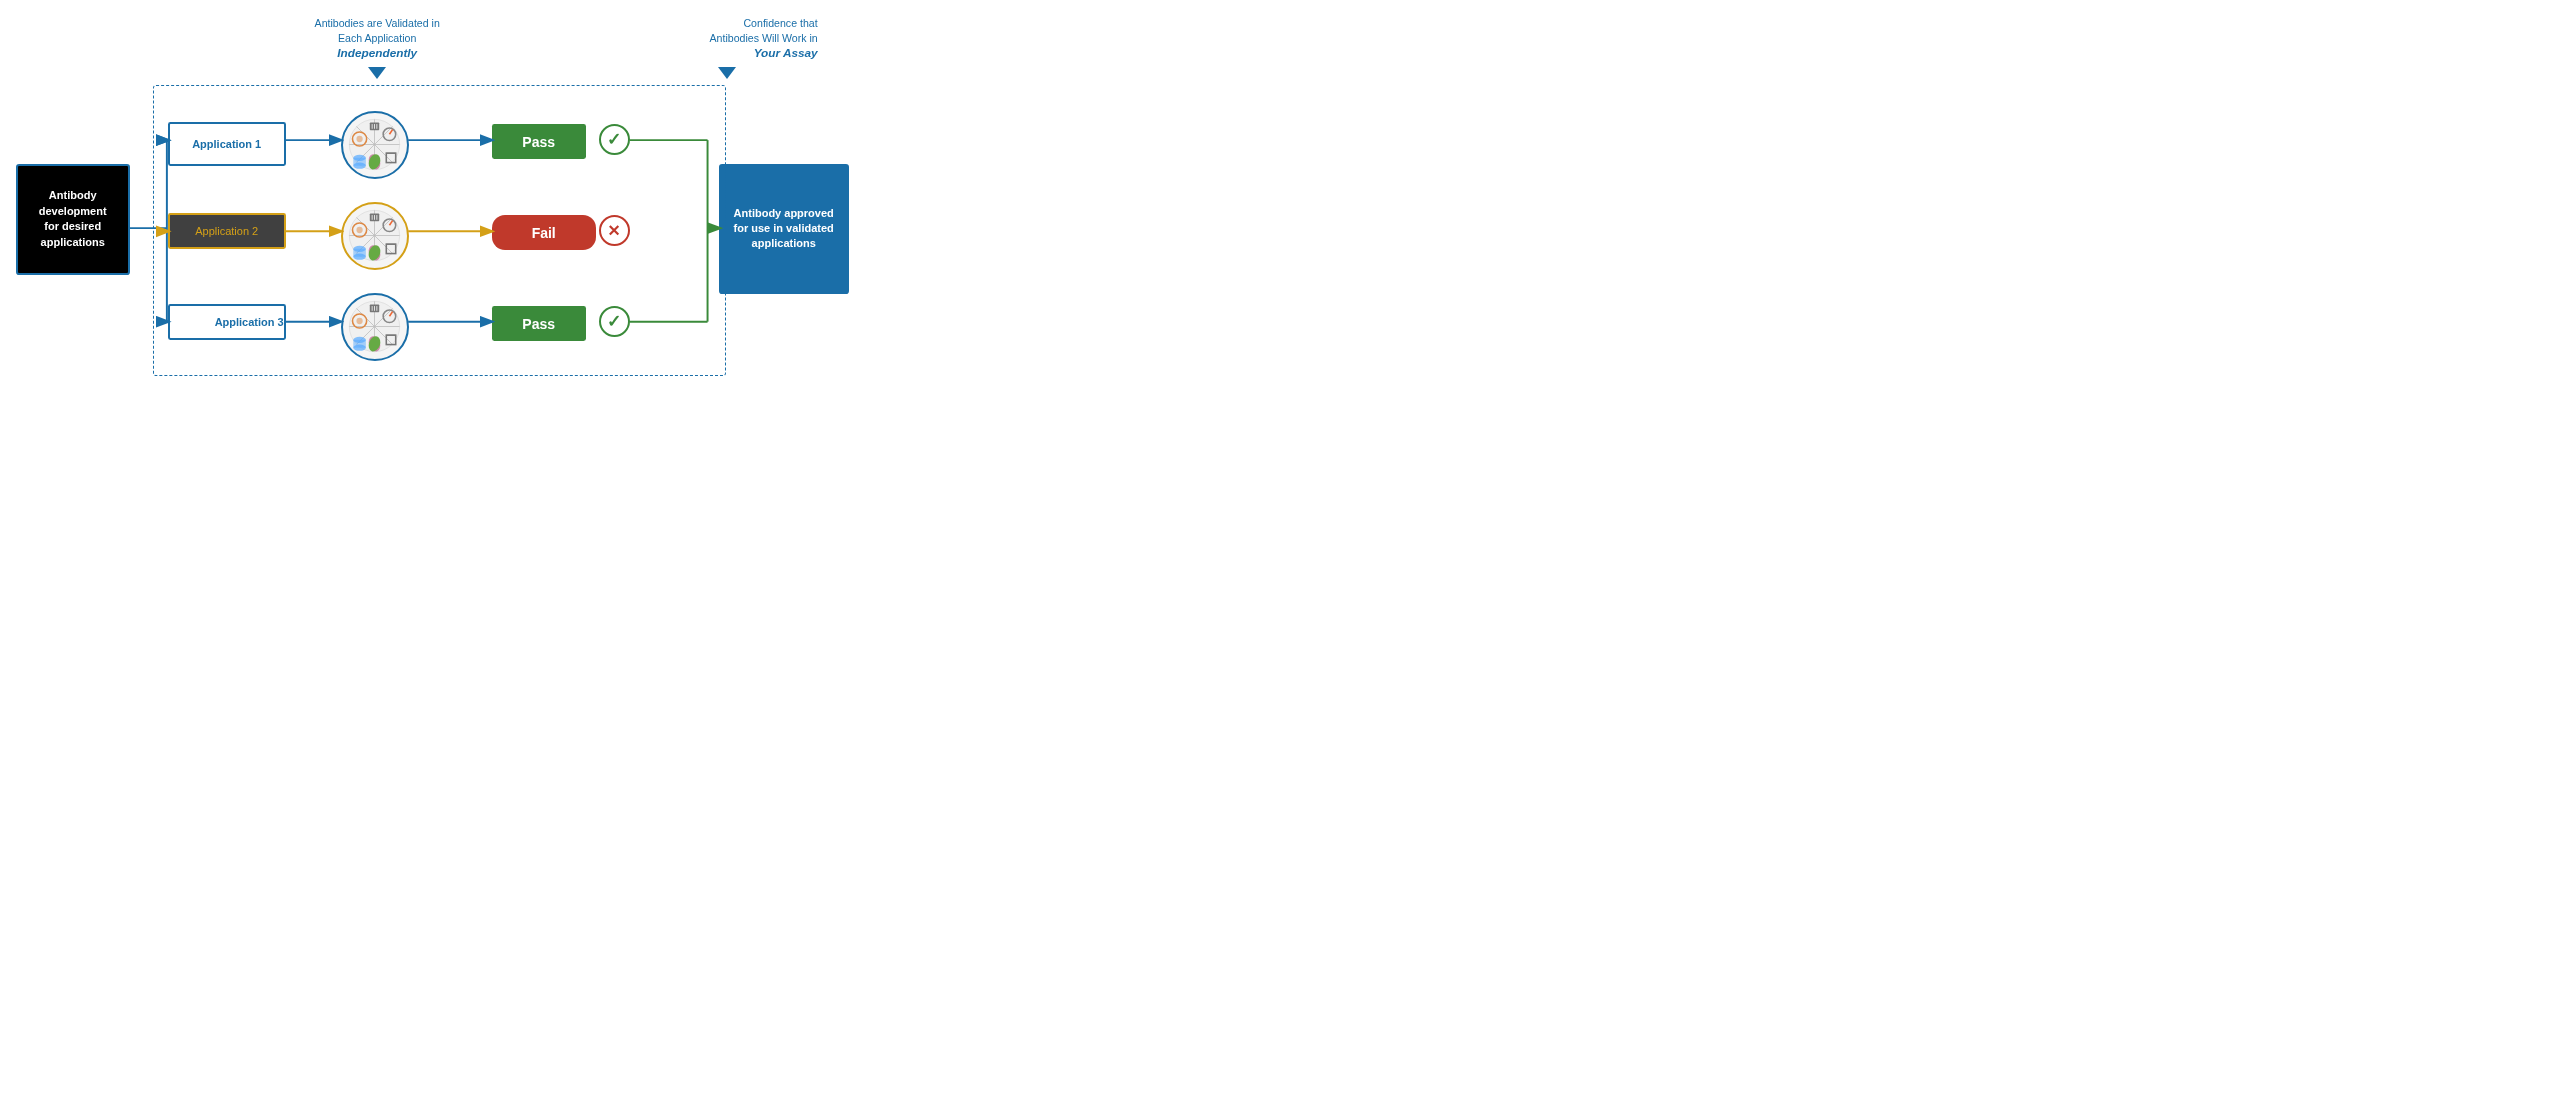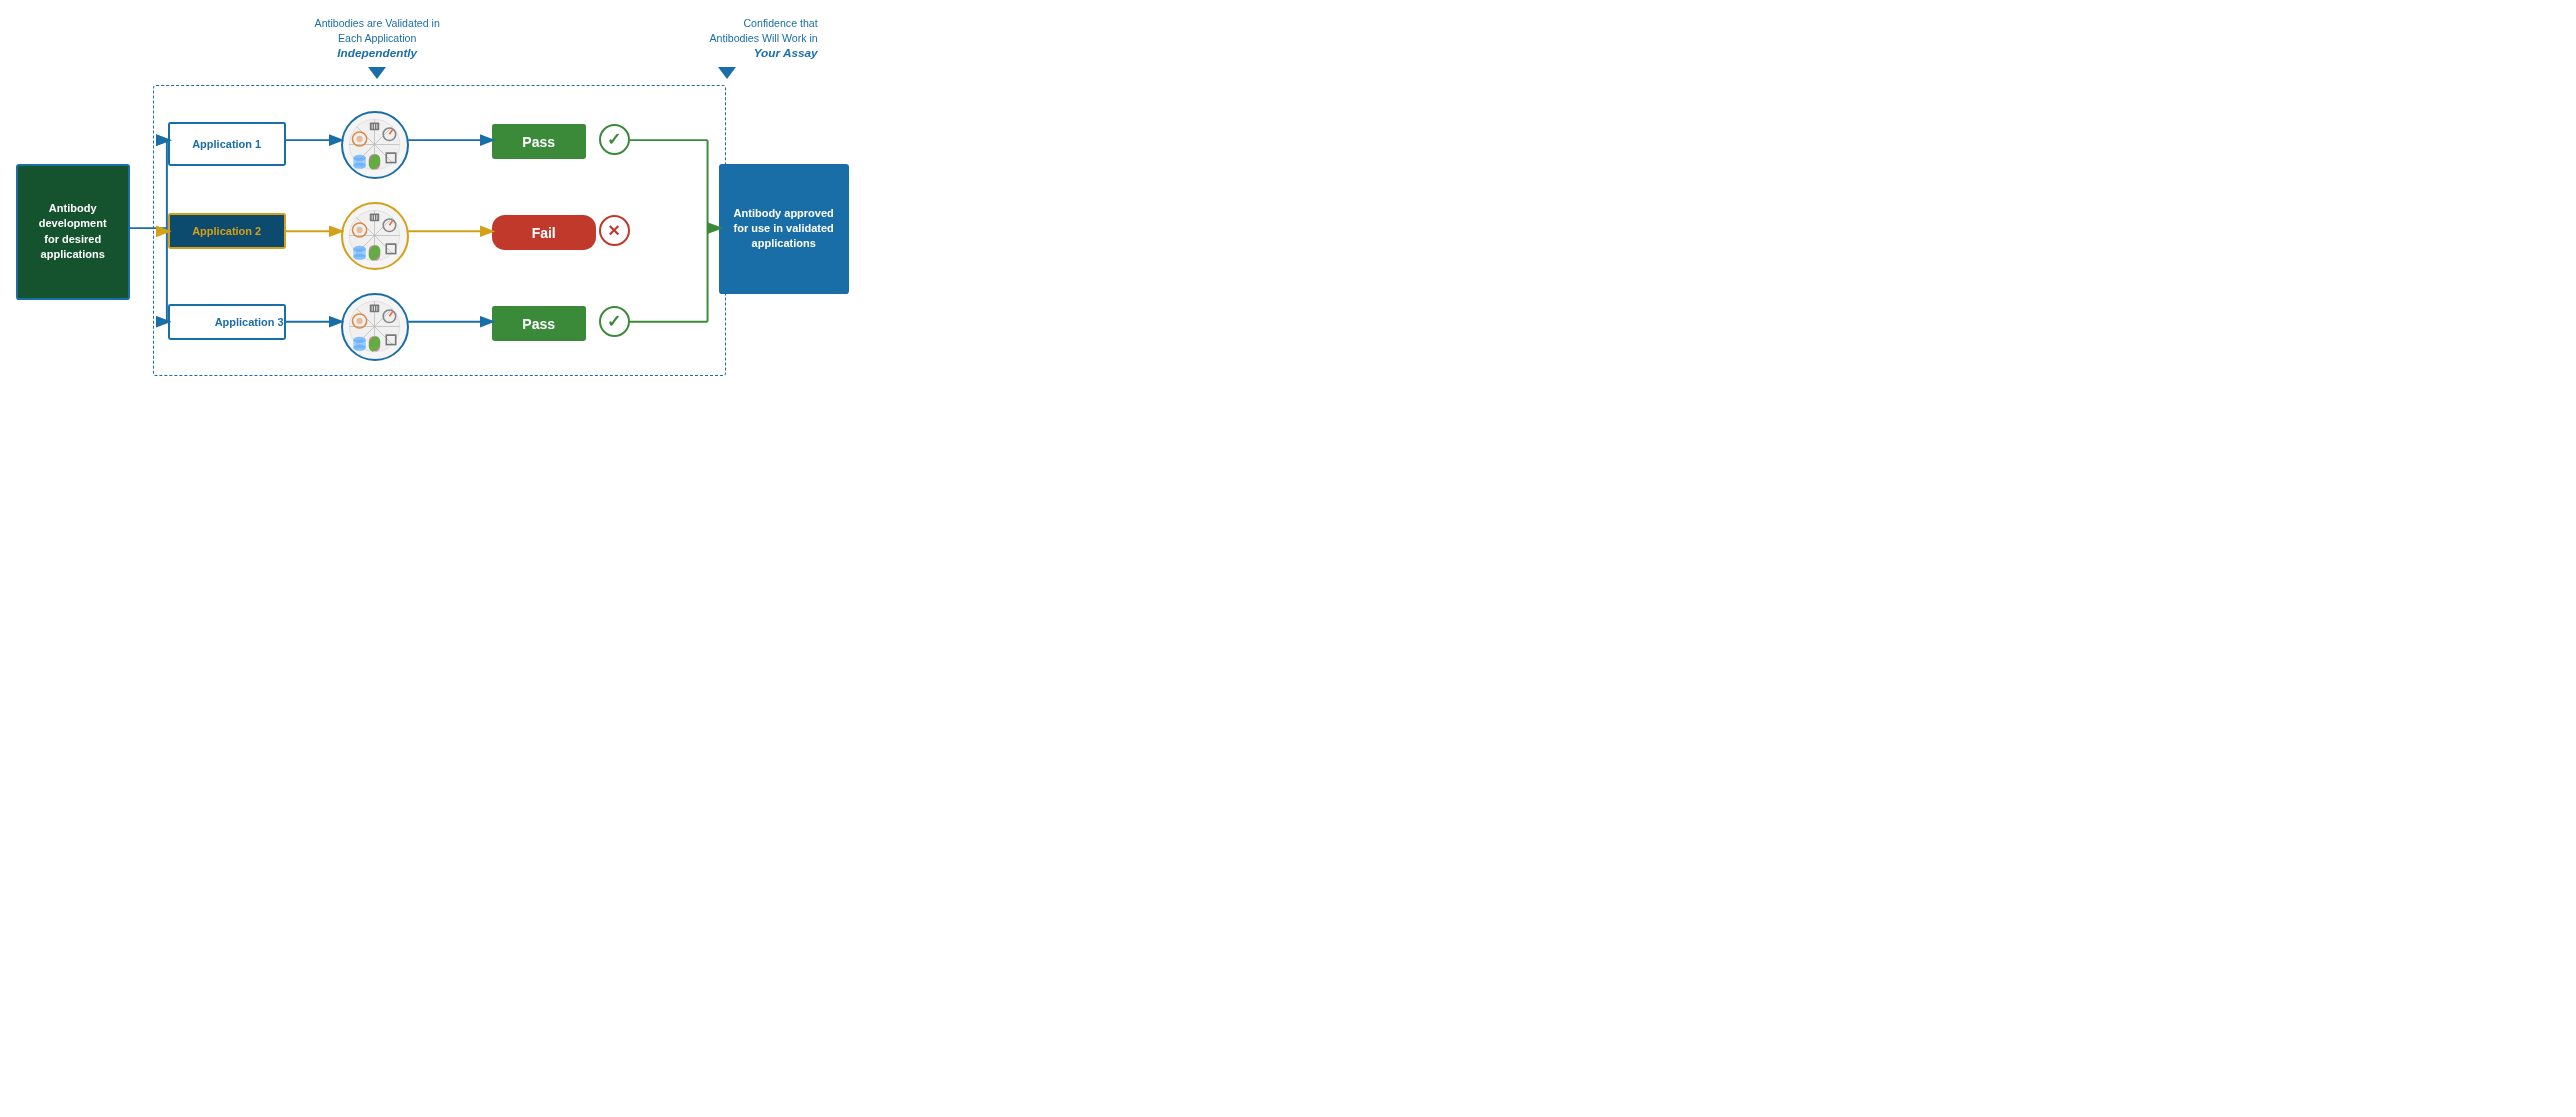--- a/index.html
+++ b/index.html
@@ -18,23 +18,23 @@
       width: 833px;
       min-height: 346px;
     }
 
     
     .left-box {
       position: absolute;
       left: 0;
       top: 79px;
       width: 114px;
-      height: 136px;
+      height: 111px;
       border: 2.4px solid #1a6ea8;
-      background: #14532d;
+      background: #000000;
       border-radius: 3.1px;
       display: flex;
       align-items: center;
       justify-content: center;
       text-align: center;
       color: #fff;
       font-weight: bold;
       font-size: 11px;
       line-height: 1.4;
       padding: 22px;
@@ -148,21 +148,21 @@
 
         <div style="position:absolute;left:338px;top:13.4px;width:94px;height:35px;background:#3a8a3a;border-radius:2.4px;display:flex;align-items:center;justify-content:center;font-weight:bold;font-size:14px;color:#fff;">
           <span>Pass</span>
         </div>
 
         <div style="position:absolute;left:445px;top:13.4px;width:31px;height:31px;border-radius:50%;border:2px solid #3a8a3a;background:#fff;display:flex;align-items:center;justify-content:center;font-size:17.3px;color:#3a8a3a;font-weight:bold;">✓</div>
       </div>
 
       <div style="position:absolute; top:116px; left:0; width:100%; height:63px;">
 
-        <div style="position:absolute;left:14px;top:11.8px;width:118px;height:36px;border:2px solid #d4a017;border-radius:2.4px;display:flex;align-items:center;justify-content:center;font-weight:bold;font-size:11px;color:#d4a017;background:#0c4a6e;">
+        <div style="position:absolute;left:14px;top:11.8px;width:118px;height:36px;border:2px solid #d4a017;border-radius:2.4px;display:flex;align-items:center;justify-content:center;font-weight:normal;font-size:11px;color:#d4a017;background:#404040;">
           <span>Application 2</span>
         </div>
 
         <div style="position:absolute;left:187px;top:0;width:68px;height:68px;border-radius:50%;border:2.4px solid #d4a017;background:#f5f5f5;display:flex;align-items:center;justify-content:center;overflow:hidden;">
           <svg width="55" height="55" viewBox="0 0 70 70">
             <circle cx="35" cy="35" r="32" fill="#f0f0f0" stroke="#ddd" stroke-width="1"></circle>
             <line x1="35" y1="3" x2="35" y2="67" stroke="#bbb" stroke-width="1"></line>
             <line x1="3" y1="35" x2="67" y2="35" stroke="#bbb" stroke-width="1"></line>
             <line x1="12" y1="12" x2="58" y2="58" stroke="#bbb" stroke-width="1"></line>
             <line x1="58" y1="12" x2="12" y2="58" stroke="#bbb" stroke-width="1"></line>

